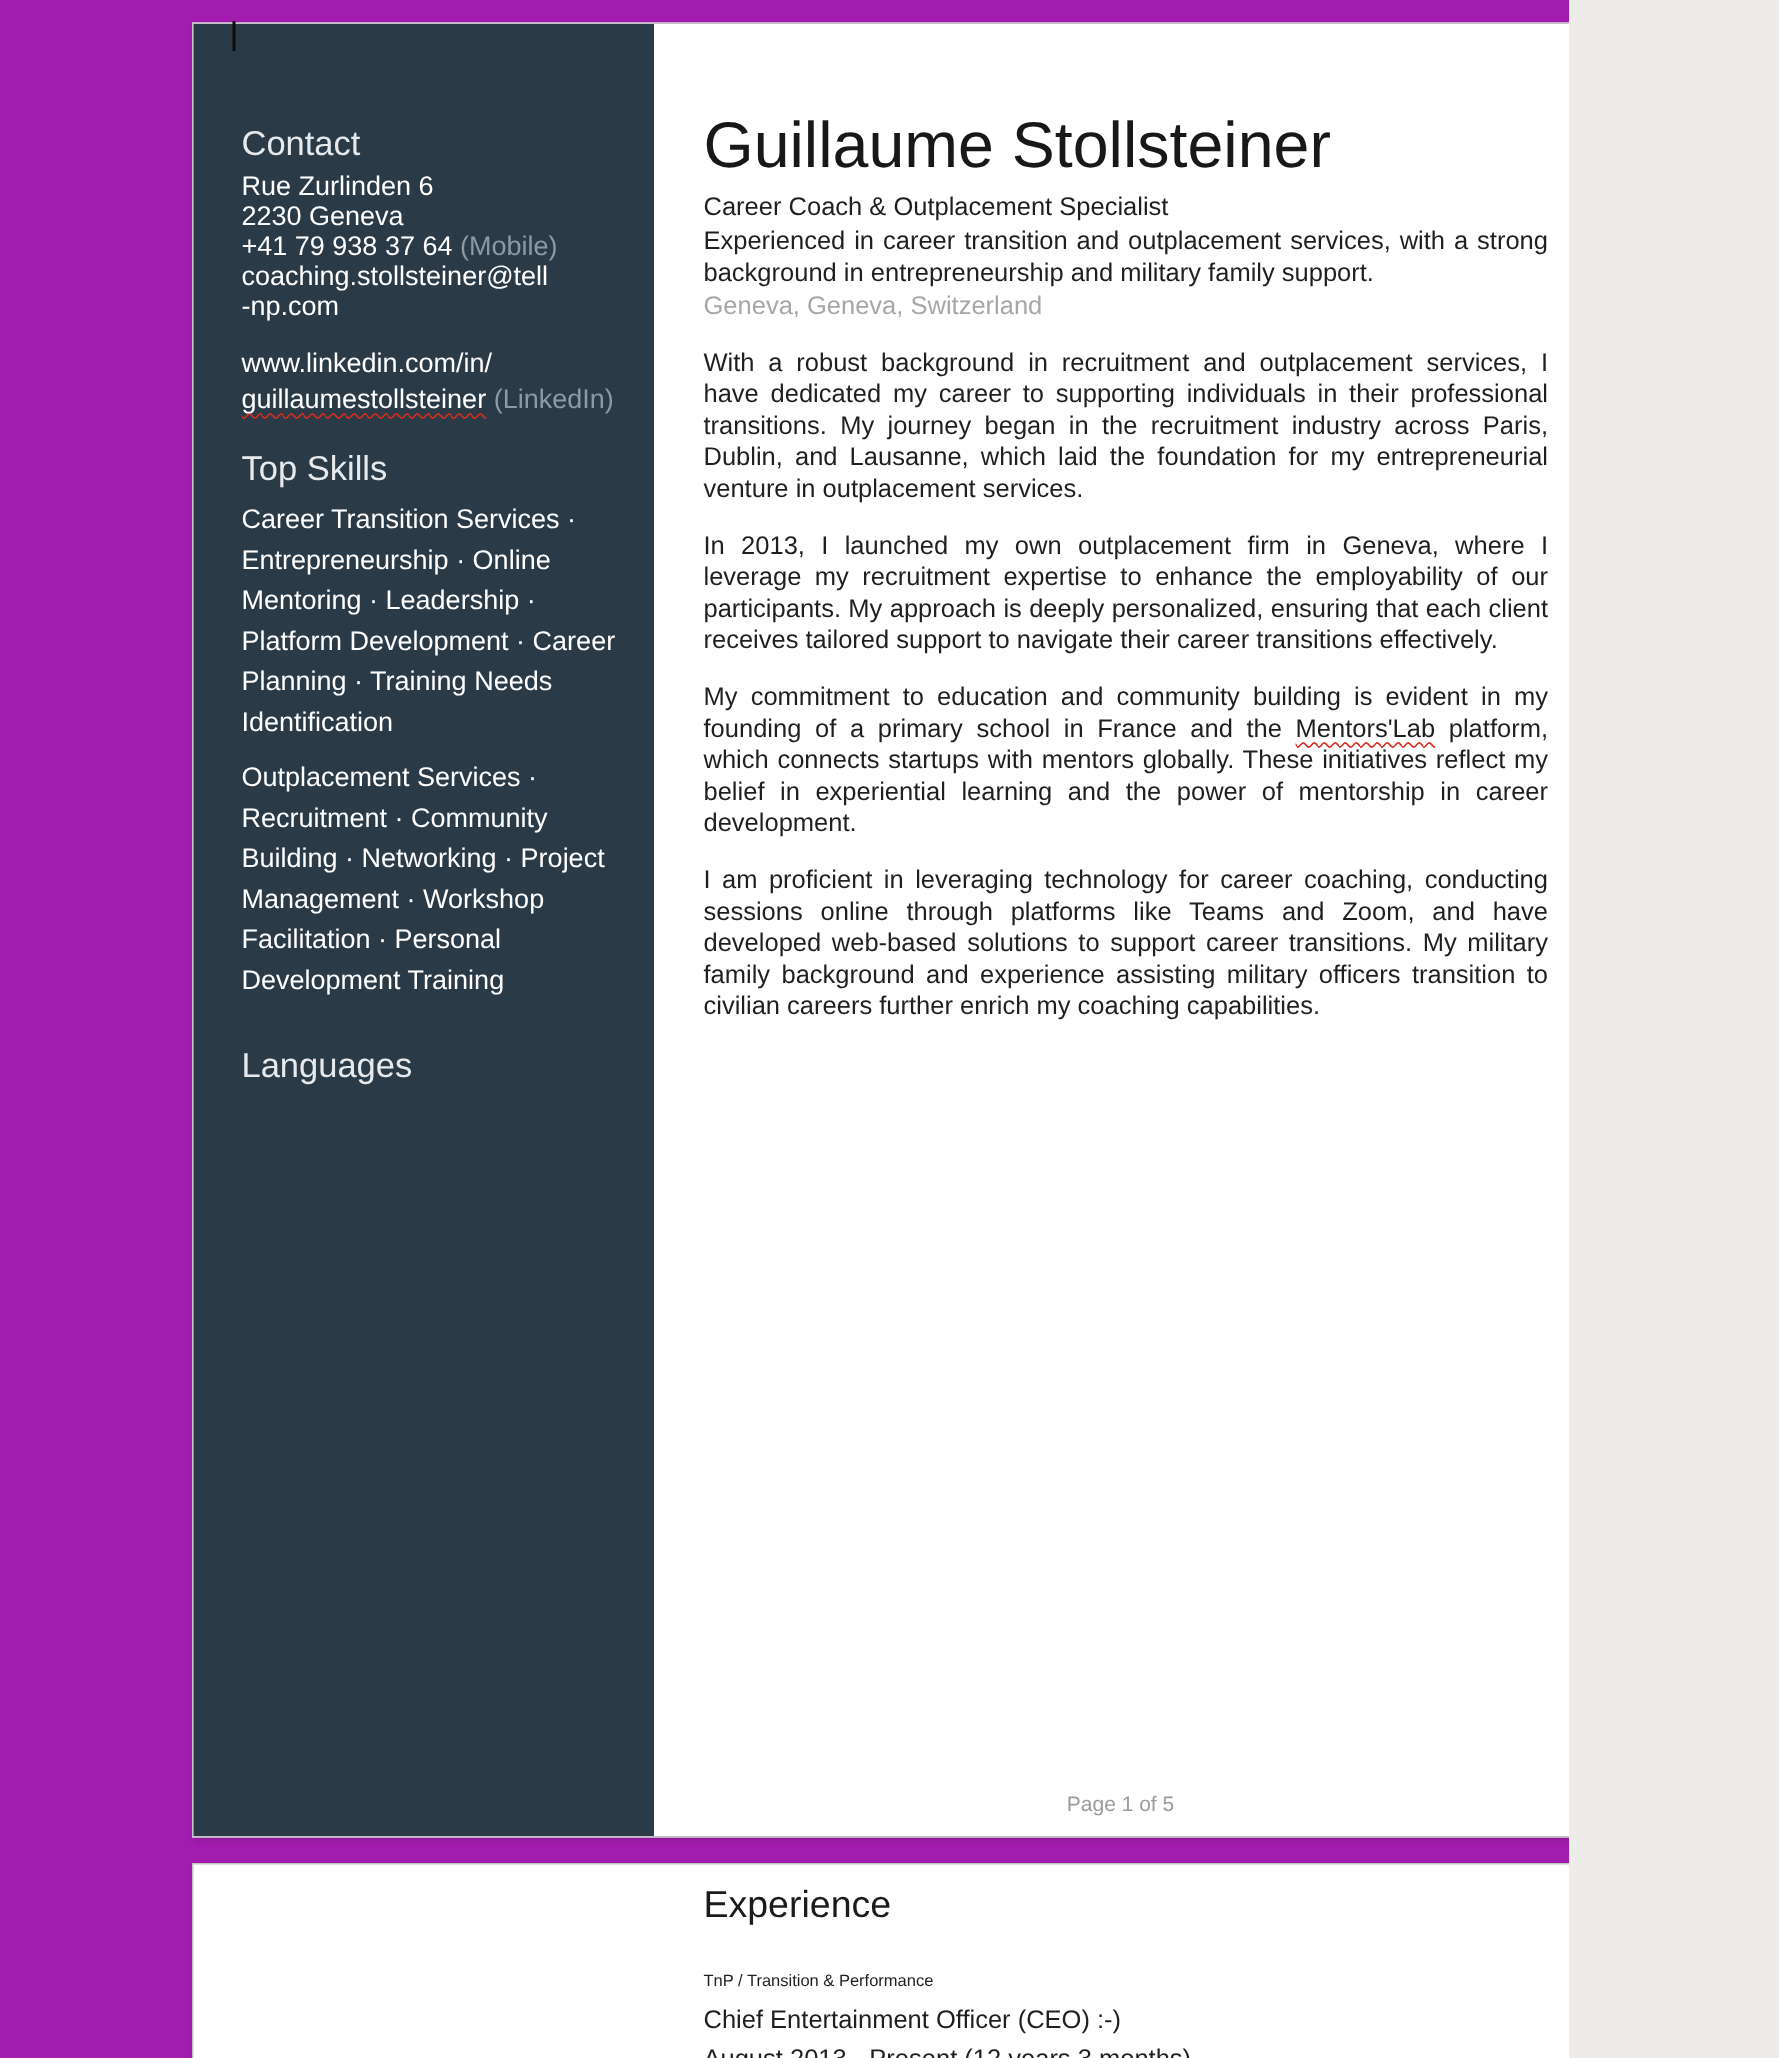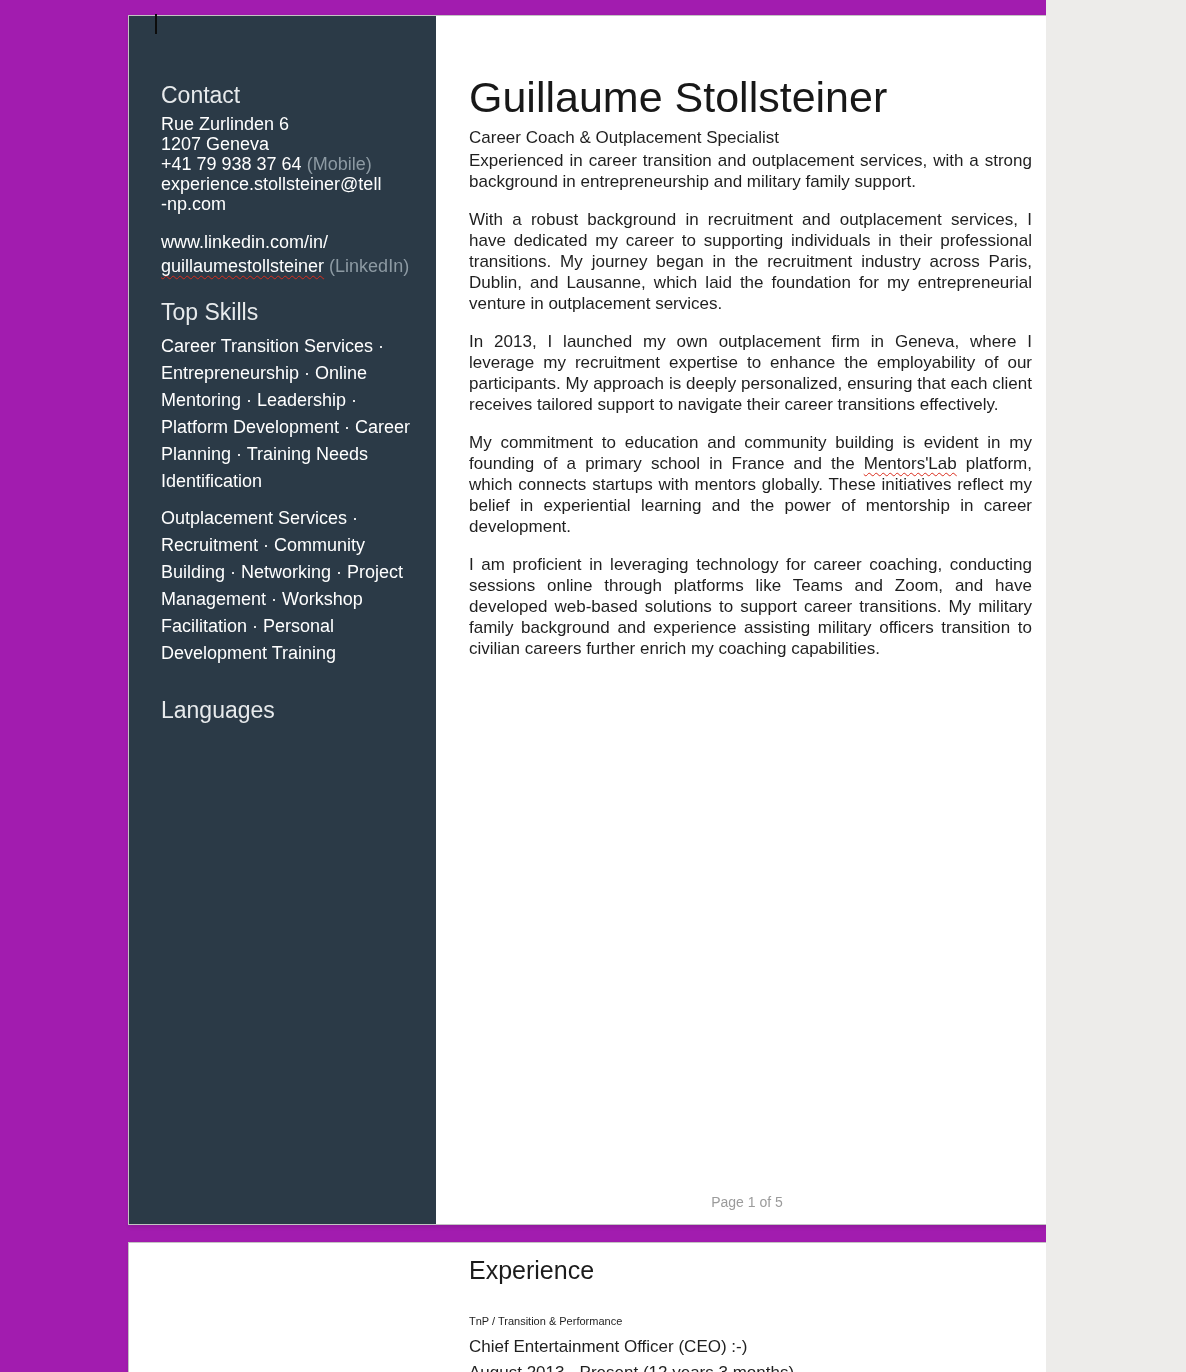--- a/index.html
+++ b/index.html
@@ -132,23 +132,23 @@
 
   <div class="caret"></div>
 
   <div class="page page1">
 
     <div class="sidebar">
 
       <div class="sb-heading">Contact</div>
       <div class="contact-block sb-text">
         <div class="line">Rue Zurlinden 6</div>
-        <div class="line">1207 Geneva</div>
+        <div class="line">2230 Geneva</div>
         <div class="line"><span>+41 79 938 37 64</span><span class="muted"> (Mobile)</span></div>
-        <div class="line">experience.stollsteiner@tell</div>
+        <div class="line">coaching.stollsteiner@tell</div>
         <div class="line">-np.com</div>
       </div>
       <div class="linkedin-block sb-text">
         <div class="line">www.linkedin.com/in/</div>
         <div class="line"><span class="squiggle">guillaumestollsteiner</span><span class="muted"> (LinkedIn)</span></div>
       </div>
 
       <div class="sb-heading skills-heading">Top Skills</div>
       <div class="skills-group sb-text">
         <div class="line">Career Transition Services ·</div>
@@ -167,20 +167,21 @@
         <div class="line">Development Training</div>
       </div>
 
       <div class="sb-heading languages-heading">Languages</div>
     </div>
 
     <div class="main">
       <div class="person-name">Guillaume Stollsteiner</div>
       <div class="person-title">Career Coach &amp; Outplacement Specialist</div>
       <div class="person-headline">Experienced in career transition and outplacement services, with a strong background in entrepreneurship and military family support.</div>
+      <div class="person-location">Geneva, Geneva, Switzerland</div>
 
 
       <p class="para">With a robust background in recruitment and outplacement services, I have dedicated my career to supporting individuals in their professional transitions. My journey began in the recruitment industry across Paris, Dublin, and Lausanne, which laid the foundation for my entrepreneurial venture in outplacement services.</p>
       <p class="para">In 2013, I launched my own outplacement firm in Geneva, where I leverage my recruitment expertise to enhance the employability of our participants. My approach is deeply personalized, ensuring that each client receives tailored support to navigate their career transitions effectively.</p>
       <p class="para"><span>My commitment to education and community building is evident in my founding of a primary school in France and the </span><span class="squiggle">Mentors'Lab</span><span> platform, which connects startups with mentors globally. These initiatives reflect my belief in experiential learning and the power of mentorship in career development.</span></p>
       <p class="para">I am proficient in leveraging technology for career coaching, conducting sessions online through platforms like Teams and Zoom, and have developed web-based solutions to support career transitions. My military family background and experience assisting military officers transition to civilian careers further enrich my coaching capabilities.</p>
     </div>
 
     <div class="page-footer">Page 1 of 5</div>
   </div>

